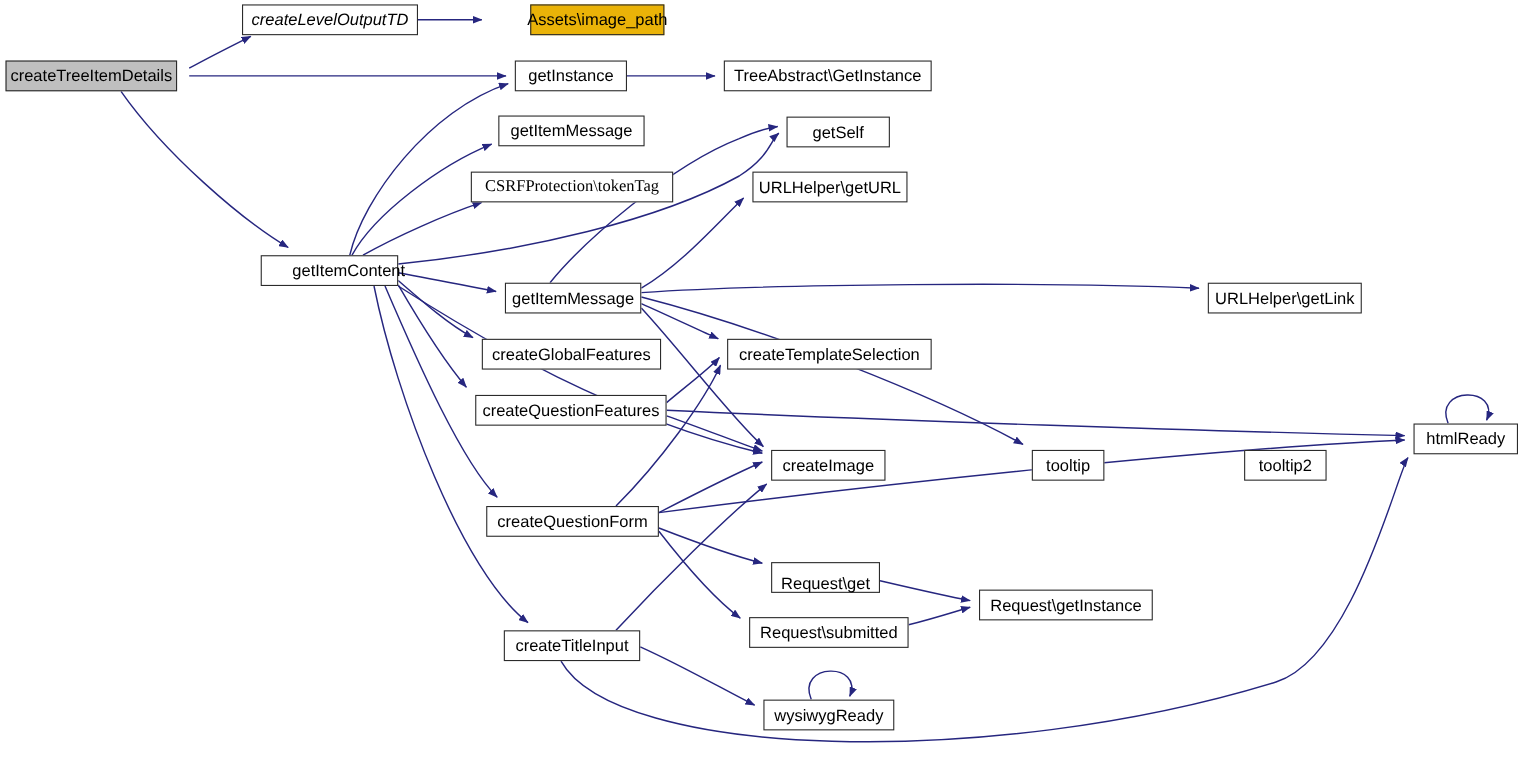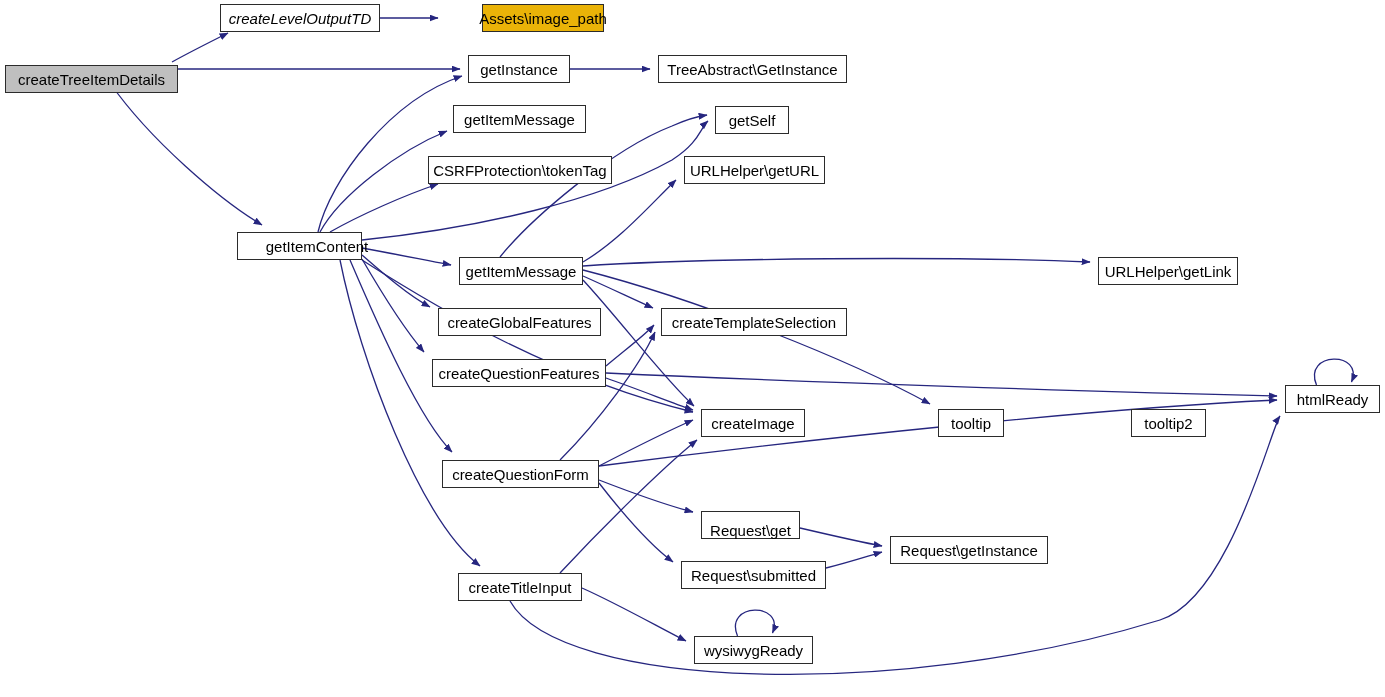--- a/index.html
+++ b/index.html
@@ -77,42 +77,42 @@
         <path d="M826,568 C850,562 868,556 882,552" fill="none" stroke="#26267f" stroke-width="1.3" marker-end="url(#arrowhead)"></path>
         <path d="M560,573 C600,530 660,470 697,440" fill="none" stroke="#26267f" stroke-width="1.3" marker-end="url(#arrowhead)"></path>
         <path d="M582,588 C620,605 660,628 686,641" fill="none" stroke="#26267f" stroke-width="1.3" marker-end="url(#arrowhead)"></path>
         <path d="M510,601 C560,690 900,700 1160,620 C1230,598 1270,430 1280,416" fill="none" stroke="#26267f" stroke-width="1.3" marker-end="url(#arrowhead)"></path>
         <path d="M1316.5,385 C1302.5,351 1364.5,351 1351.5,382" fill="none" stroke="#26267f" stroke-width="1.3" marker-end="url(#arrowhead)"></path>
         <path d="M737.5,636 C723.5,602 785.5,602 772.5,633" fill="none" stroke="#26267f" stroke-width="1.3" marker-end="url(#arrowhead)"></path>
       </g>
   </svg>
 
   <div id="nodes">
-      <div class="node root" style="left: 5px; top: 65px; width: 173px; height: 28px; background: rgb(191, 191, 191); border-color: rgb(43, 43, 43);">
+      <div class="node root" style="left: 5px; top: 55px; width: 156px; height: 28px; background: rgb(191, 191, 191); border-color: rgb(43, 43, 43);">
         <span>createTreeItemDetails</span>
       </div>
       <div class="node" style="left: 220px; top: 4px; width: 160px; height: 28px; background: rgb(255, 255, 255); border-color: rgb(43, 43, 43); font-style: italic;">
         <span>createLevelOutputTD</span>
       </div>
       <div class="node" style="left: 446px; top: 4px; width: 122px; height: 28px; background: #eab308; border-color: rgb(43, 43, 43); margin-left: 36px;">
         <span>Assets\image_path</span>
       </div>
       <div class="node" style="left: 468px; top: 55px; width: 102px; height: 28px; background: rgb(255, 255, 255); border-color: rgb(43, 43, 43);">
         <span>getInstance</span>
       </div>
       <div class="node" style="left: 658px; top: 55px; width: 189px; height: 28px; background: rgb(255, 255, 255); border-color: rgb(43, 43, 43);">
         <span>TreeAbstract\GetInstance</span>
       </div>
       <div class="node" style="left: 453px; top: 105px; width: 133px; height: 28px; background: rgb(255, 255, 255); border-color: rgb(43, 43, 43);">
         <span>getItemMessage</span>
       </div>
-      <div class="node" style="left: 715px; top: 106px; width: 74px; height: 28px; background: rgb(255, 255, 255); border-color: rgb(43, 43, 43);">
+      <div class="node" style="left: 715px; top: 106px; width: 94px; height: 28px; background: rgb(255, 255, 255); border-color: rgb(43, 43, 43);">
         <span>getSelf</span>
       </div>
-      <div class="node" style="left: 428px; top: 156px; width: 184px; height: 28px; background: rgb(255, 255, 255); border-color: rgb(43, 43, 43);">
+      <div class="node" style="left: 428px; top: 156px; width: 184px; height: 28px; background: rgb(255, 255, 255); border-color: rgb(43, 43, 43); font-family: Liberation Serif, serif;">
         <span>CSRFProtection\tokenTag</span>
       </div>
       <div class="node" style="left: 684px; top: 156px; width: 141px; height: 28px; background: rgb(255, 255, 255); border-color: rgb(43, 43, 43);">
         <span>URLHelper\getURL</span>
       </div>
       <div class="node" style="left: 237px; top: 232px; width: 125px; height: 28px; background: rgb(255, 255, 255); border-color: rgb(43, 43, 43); padding-left: 35px;">
         <span>getItemContent</span>
       </div>
       <div class="node" style="left: 459px; top: 257px; width: 124px; height: 28px; background: rgb(255, 255, 255); border-color: rgb(43, 43, 43);">
         <span>getItemMessage</span>

